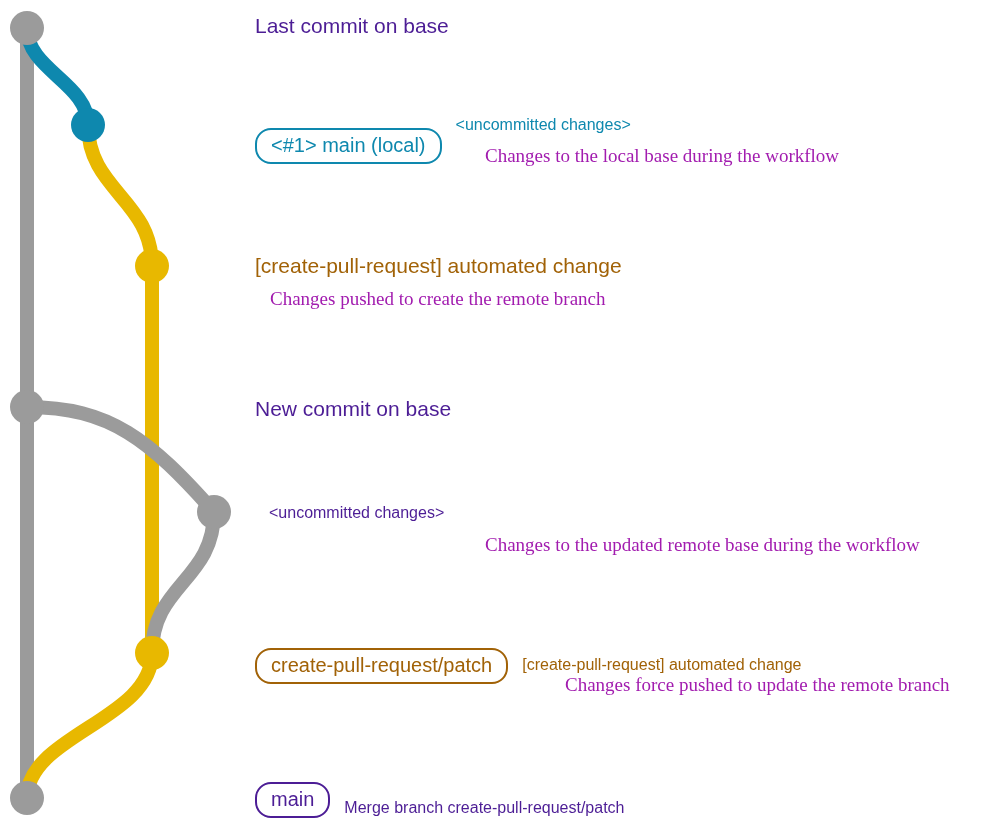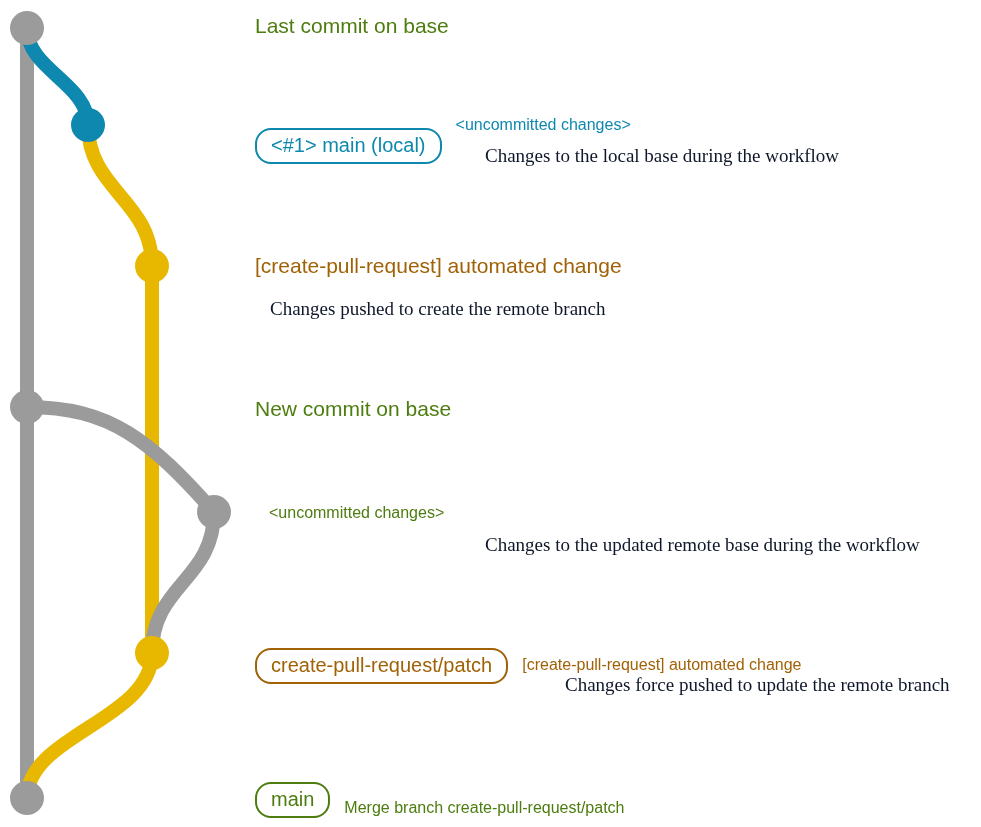--- a/index.html
+++ b/index.html
@@ -60,28 +60,28 @@
     line-height: 26px;
     white-space: nowrap;
   }
 
   
   .desc {
     position: absolute;
     font-family: "Liberation Serif", "DejaVu Serif", serif;
     font-size: 19px;
     line-height: 22px;
-    color: #0f172a;
+    color: #a21caf;
     white-space: nowrap;
   }
 
   
   .c-teal   { color: #0e88ae; margin-top: 20px; }
   .c-yellow { color: #a16207; }
-  .c-gray   { color: #4d7c0f; }
+  .c-gray   { color: #4c1d95; }
 </style>
 </head>
 <body>
 
 <svg id="graph-canvas" viewBox="0 0 981 827" xmlns="http://www.w3.org/2000/svg">
 
   <g fill="none" stroke-linecap="round" stroke-width="14">
 
     <path d="M27,28 L27,407" stroke="#9b9b9b"></path>
 
@@ -117,21 +117,21 @@
 
 <div class="entry" style="left:255px; top:108px;">
   <span class="badge c-teal">&lt;#1&gt; main (local)</span>
   <span class="subject c-teal" style="margin-left:14px; margin-top:4px;">&lt;uncommitted changes&gt;</span>
 </div>
 <div class="desc" style="left:485px; top:145px;">Changes to the local base during the workflow</div>
 
 <div class="entry" style="left:255px; top:253px;">
   <span class="plain-label c-yellow">[create-pull-request] automated change</span>
 </div>
-<div class="desc" style="left:270px; top:298px;font-family:Liberation Serif, serif;">Changes pushed to create the remote branch</div>
+<div class="desc" style="left:270px; top:288px;font-family:Liberation Serif, serif;">Changes pushed to create the remote branch</div>
 
 <div class="entry" style="left:255px; top:396px;">
   <span class="plain-label c-gray">New commit on base</span>
 </div>
 
 <div class="entry" style="left:255px; top:496px;">
   <span class="subject c-gray" style="margin-left:14px; margin-top:4px;">&lt;uncommitted changes&gt;</span>
 </div>
 <div class="desc" style="left:485px; top:534px;">Changes to the updated remote base during the workflow</div>
 

